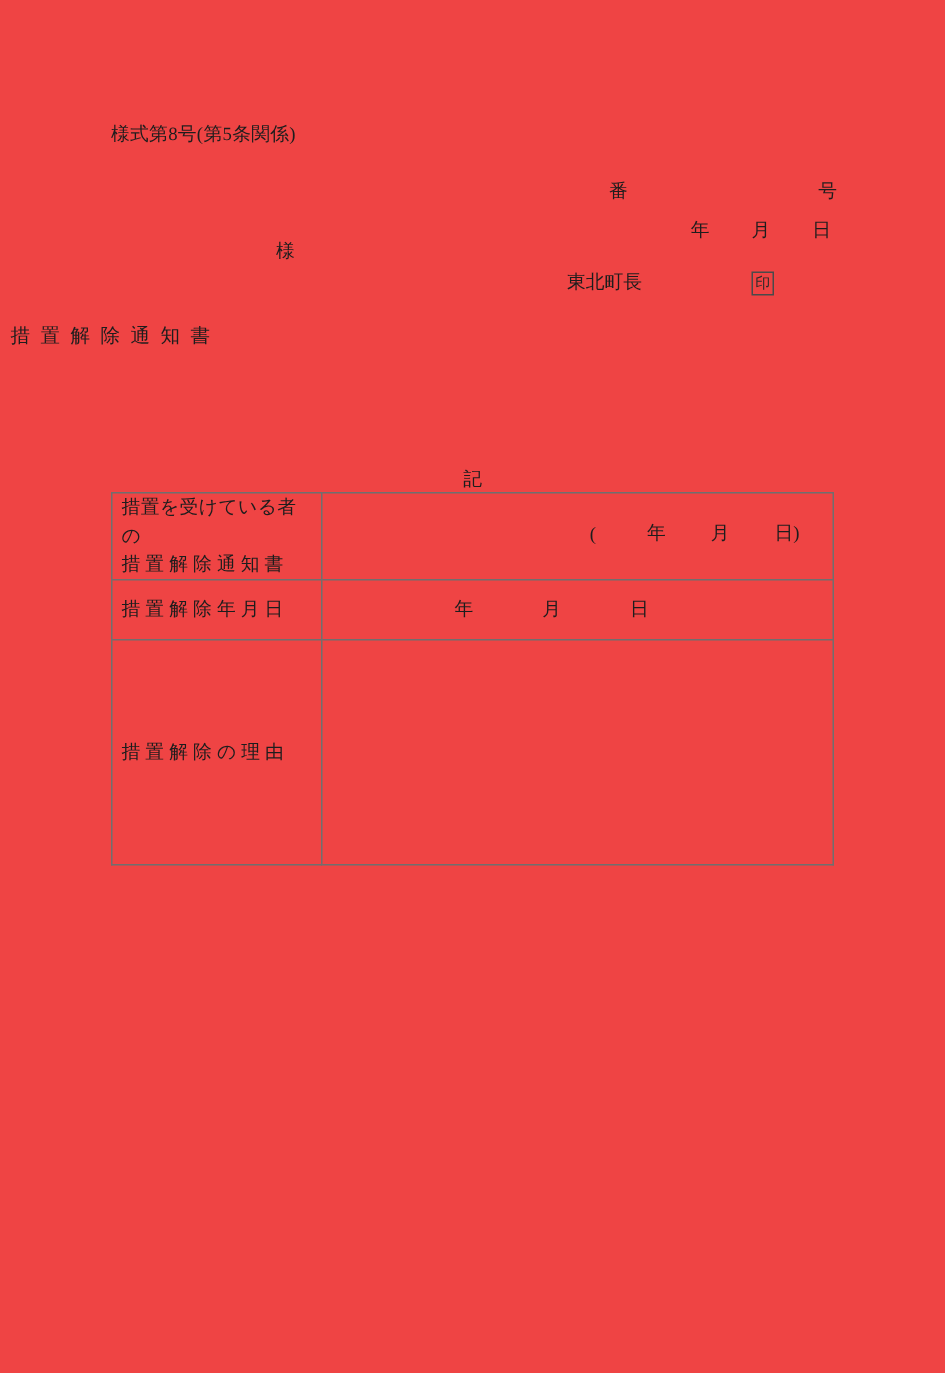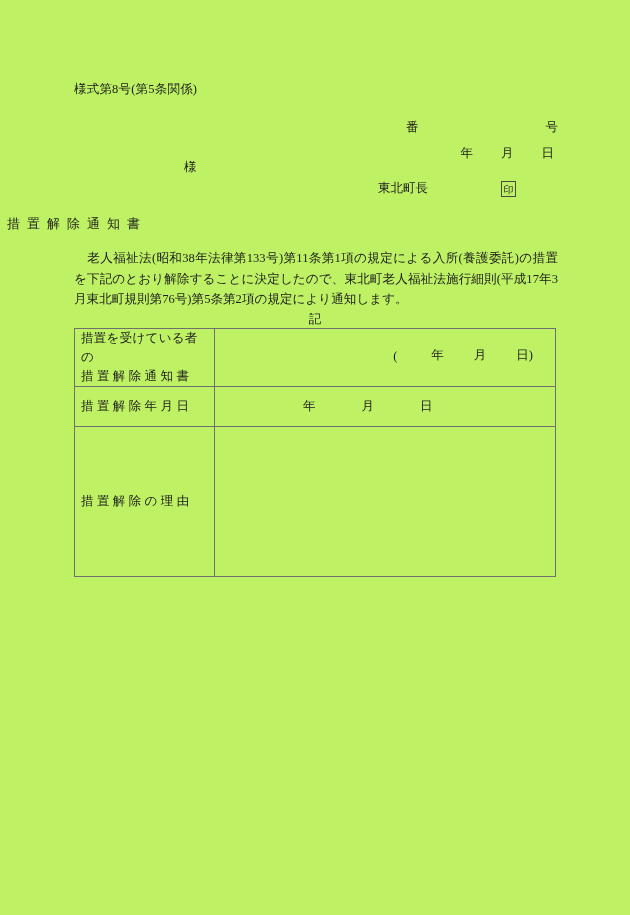--- a/index.html
+++ b/index.html
@@ -12,21 +12,21 @@
     background: #ffffff;
     font-family: "Liberation Serif", "DejaVu Serif", serif;
     color: #1d1d1d;
     overflow: hidden;
   }
 
   .page {
     position: relative;
     width: 630px;
     height: 915px;
-    background: #bef264;
+    background: #ef4444;
   }
 
   
   .form-no {
     position: absolute;
     left: 74px;
     top: 81px;
     font-size: 12.5px;
     letter-spacing: 0.2px;
     white-space: nowrap;
@@ -213,21 +213,20 @@
 
   <div class="addressee">様</div>
 
   <div class="issuer-row">
     <span class="issuer-name">東北町長</span>
     <span class="seal-box">印</span>
   </div>
 
   <div class="doc-title">措置解除通知書</div>
 
-  <div class="body-text"><span class="indent"></span><span>老人福祉法(昭和38年法律第133号)第11条第1項の規定による入所(養護委託)の措置を下記のとおり解除することに決定したので、東北町老人福祉法施行細則(平成17年3月東北町規則第76号)第5条第2項の規定により通知します。</span></div>
 
   <div class="ki-mark">記</div>
 
   <table class="form-table">
     <colgroup>
       <col class="col-label">
       <col>
     </colgroup>
     <tbody>
       <tr class="row-1">

